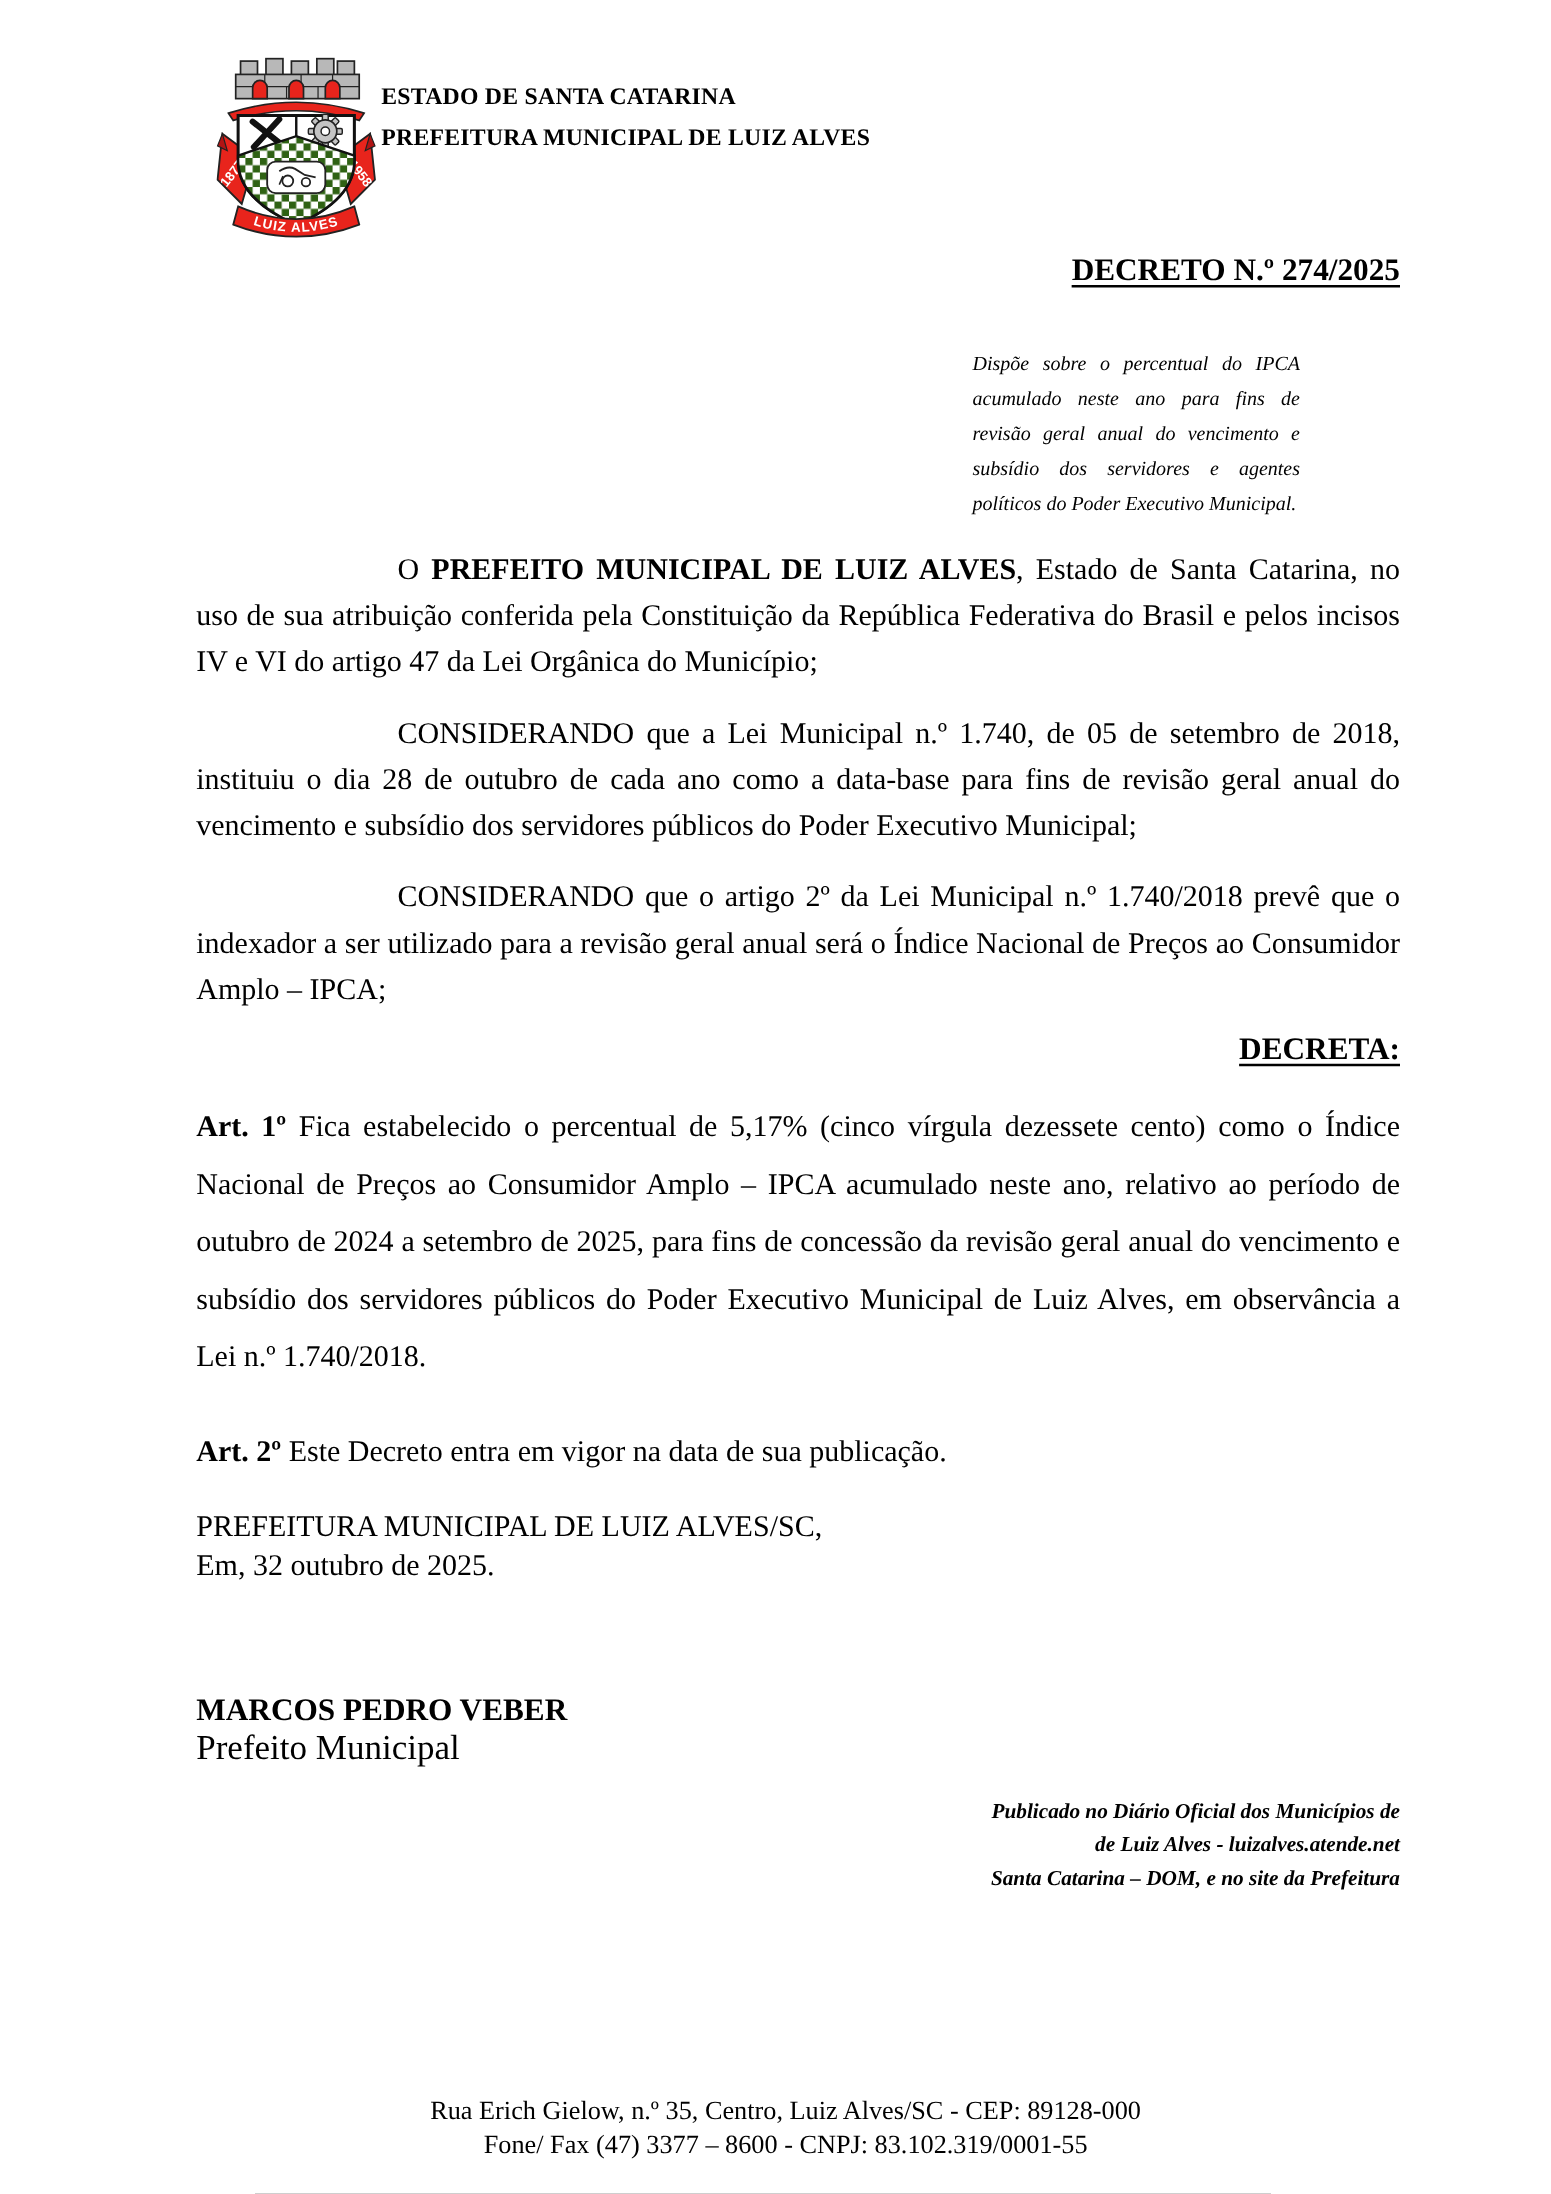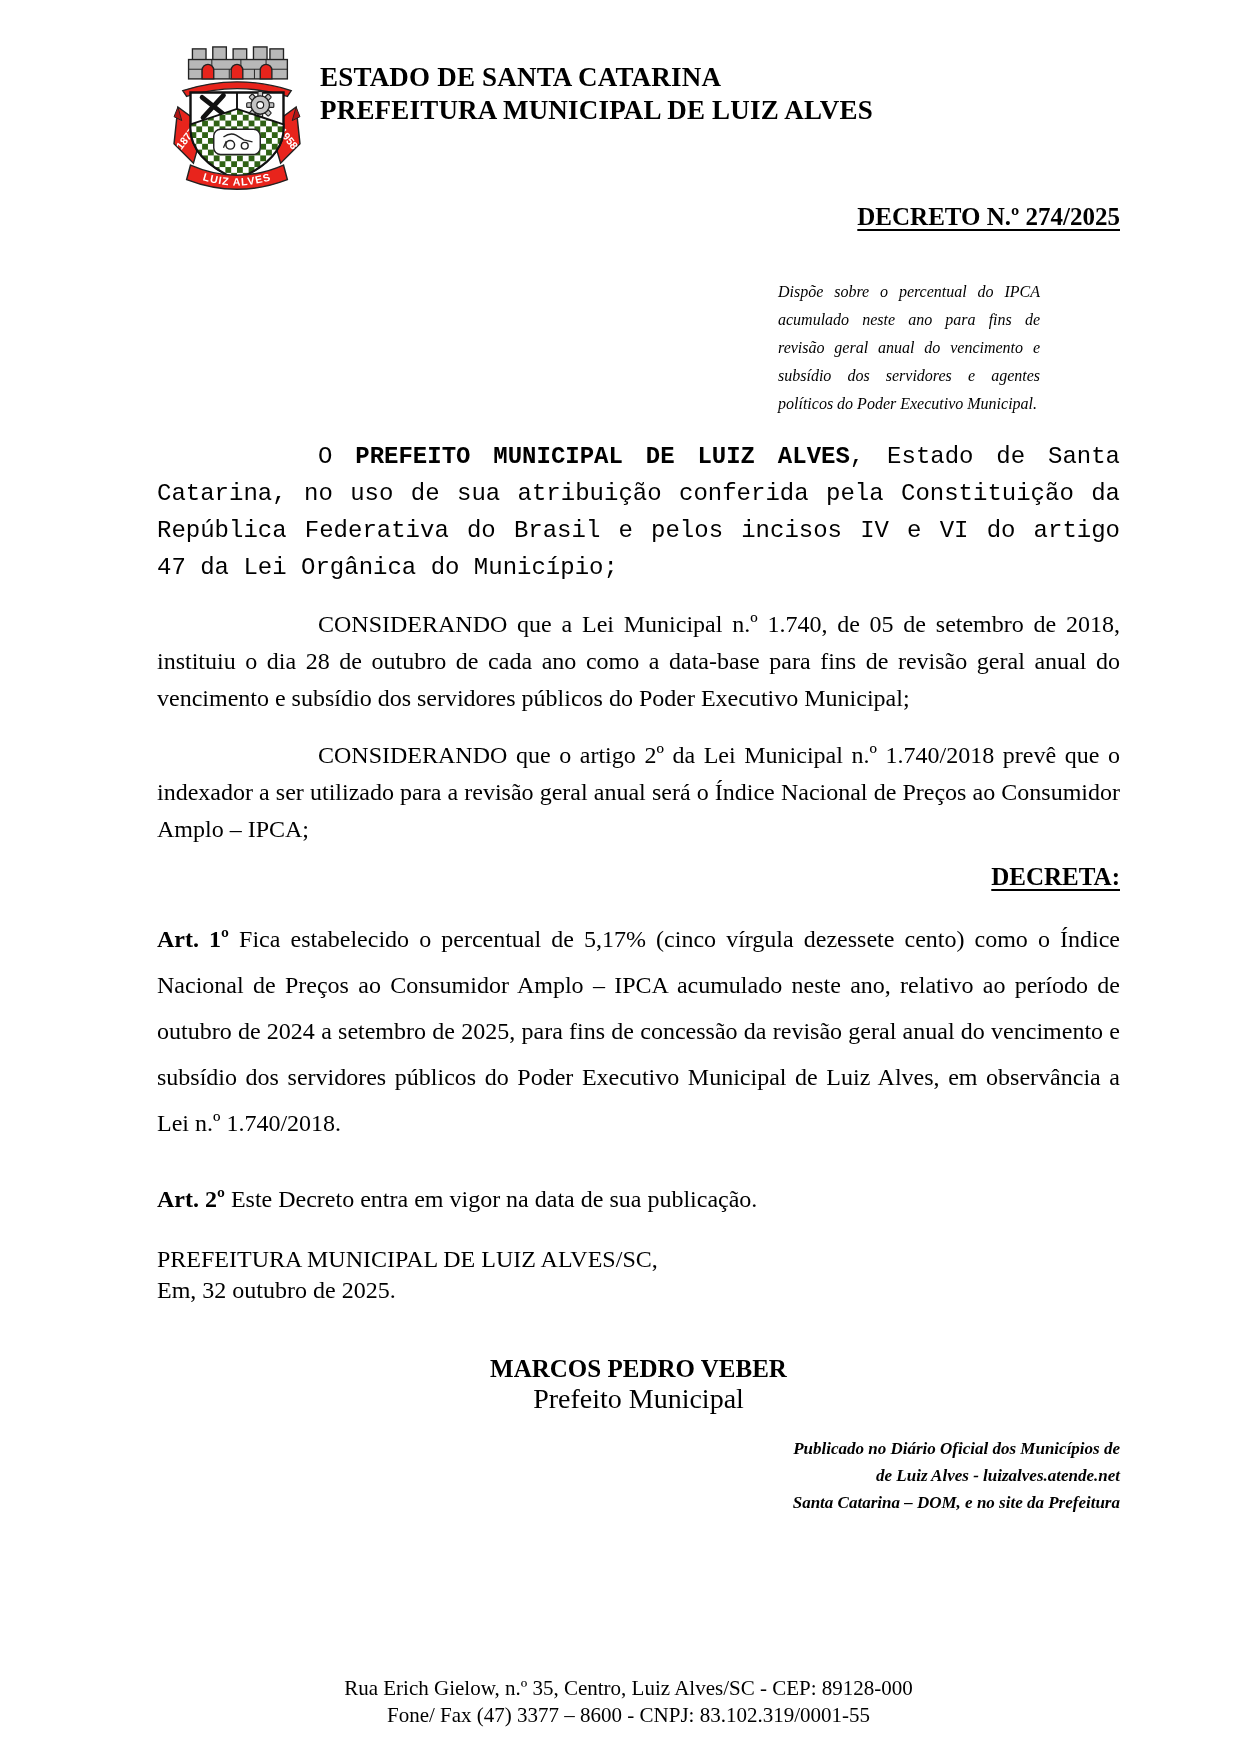--- a/index.html
+++ b/index.html
@@ -6,36 +6,36 @@
   .page{
     width:1241px;height:1755px;position:relative;margin:0 auto;
     background:#ffffff;color:#000;
     font-family:"Liberation Serif","DejaVu Serif",serif;
     overflow:hidden;
   }
   .content{padding:0 121px 0 157px;}
   
   .letterhead{position:relative;margin-top:45px;height:143px;}
   .crest{position:absolute;left:16px;top:0;}
-  .lh-text{position:absolute;left:163px;top:16px;font-weight:bold;font-size:27px;line-height:33px;letter-spacing:.2px;white-space:nowrap;}
+  .lh-text{position:absolute;left:148px;top:16px;font-weight:bold;font-size:19px;line-height:33px;letter-spacing:.2px;white-space:nowrap;}
   
   .doc-title{margin:14px 0 0;text-align:right;font-size:25px;font-weight:bold;line-height:30px;}
   .underlined{text-decoration:underline;text-decoration-thickness:2px;text-underline-offset:4px;}
   
   .ementa{margin:46px 80px 0 auto;width:262px;font-style:italic;font-size:16px;line-height:28px;text-align:justify;}
   
   .par{font-size:24px;line-height:37px;text-align:justify;margin:20px 0 0;}
-  .par.first{font-family:Liberation Mono, monospace;}
+  .par.first{}
   .indent{text-indent:161px;}
   .decreta{margin:14px 0 0;text-align:right;font-size:25px;font-weight:bold;line-height:30px;}
   .art{line-height:46px;margin-top:24px;}
   .art2{margin-top:30px;}
   
   .closing{margin-top:22px;font-size:24px;line-height:31px;text-align:left;}
-  .signature{margin-top:48px;text-align:center;}
+  .signature{margin-top:85px;}
   .sig-name{font-size:25px;font-weight:bold;line-height:30px;}
   .sig-role{font-size:28px;line-height:30px;}
   
   .pubnote{margin:21px 0 0 20px;font-size:17px;font-style:italic;font-weight:bold;line-height:27px;text-align:right;}
   
   .footer{position:absolute;left:16px;right:0;bottom:26px;text-align:center;font-size:21px;line-height:27px;}
 </style>
 </head>
 <body>
 

